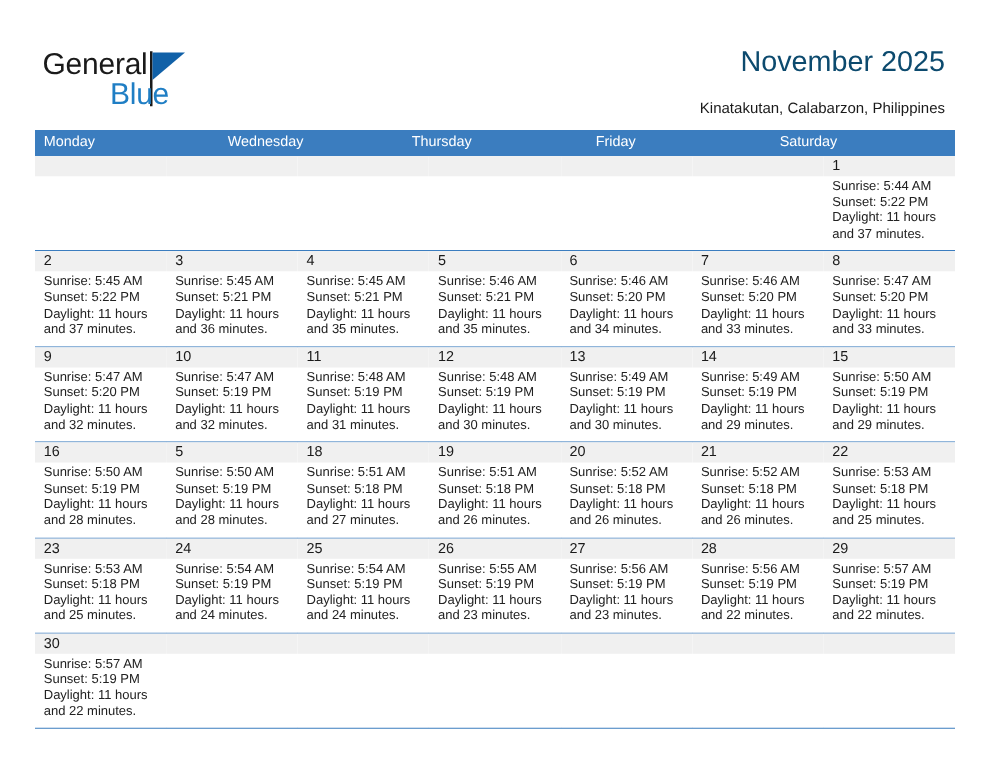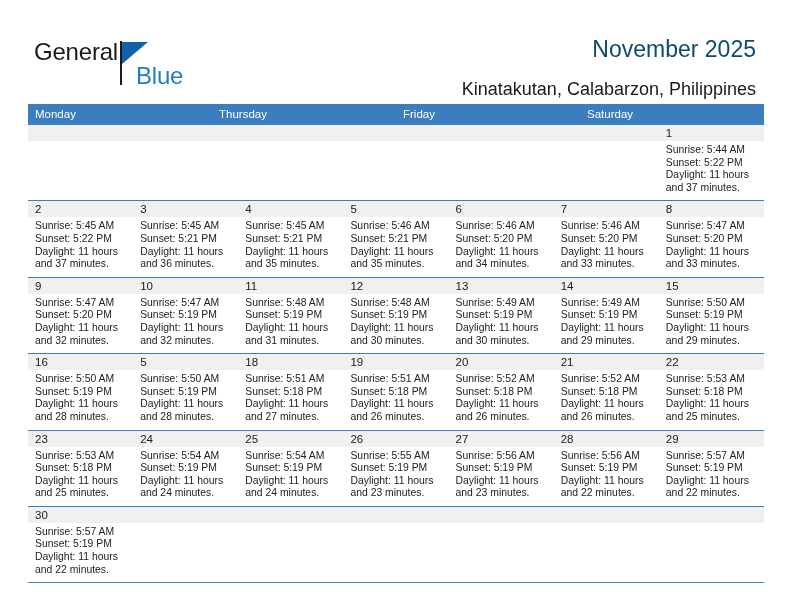--- a/index.html
+++ b/index.html
@@ -46,21 +46,20 @@
     font-family: "Liberation Sans", sans-serif;
   }
   .brand-blue {
     position: absolute;
     left: 54px;
     top: 24px;
     font-size: 24px;
     letter-spacing: -0.2px;
     color: #1f7ec4;
     font-family: "Liberation Sans", sans-serif;
-    margin-left: 48px;
   }
   .brand-flag {
     position: absolute;
     left: 88px;
     top: 4px;
     width: 0;
     height: 0;
     border-left: 26px solid #1161a8;
     border-bottom: 22px solid transparent;
   }
@@ -79,21 +78,21 @@
     top: 36px;
     font-size: 23px;
     color: #0c4a6e;
     text-align: right;
     white-space: nowrap;
   }
   .subtitle {
     position: absolute;
     right: 36px;
     top: 79px;
-    font-size: 18px;
+    font-size: 12px;
     color: #1a1a1a;
     text-align: right;
     white-space: nowrap;
   }
 
   
   .cal {
     position: absolute;
     left: 28px;
     top: 104px;
@@ -172,20 +171,21 @@
       <span class="brand-blue">Blue</span>
     </div>
 
     <div class="title">November 2025</div>
     <div class="subtitle">Kinatakutan, Calabarzon, Philippines</div>
   </div>
 
   <div class="cal">
     <div class="weekhead">
       <div class="wh">Monday</div>
+      <div class="wh">Wednesday</div>
       <div class="wh">Thursday</div>
       <div class="wh">Friday</div>
       <div class="wh">Saturday</div>
     </div>
     <div id="weeks-container">
         <div class="week first">
           <div class="cell empty">
             <div class="daynum"></div>
             <div class="lines"></div>
           </div>

